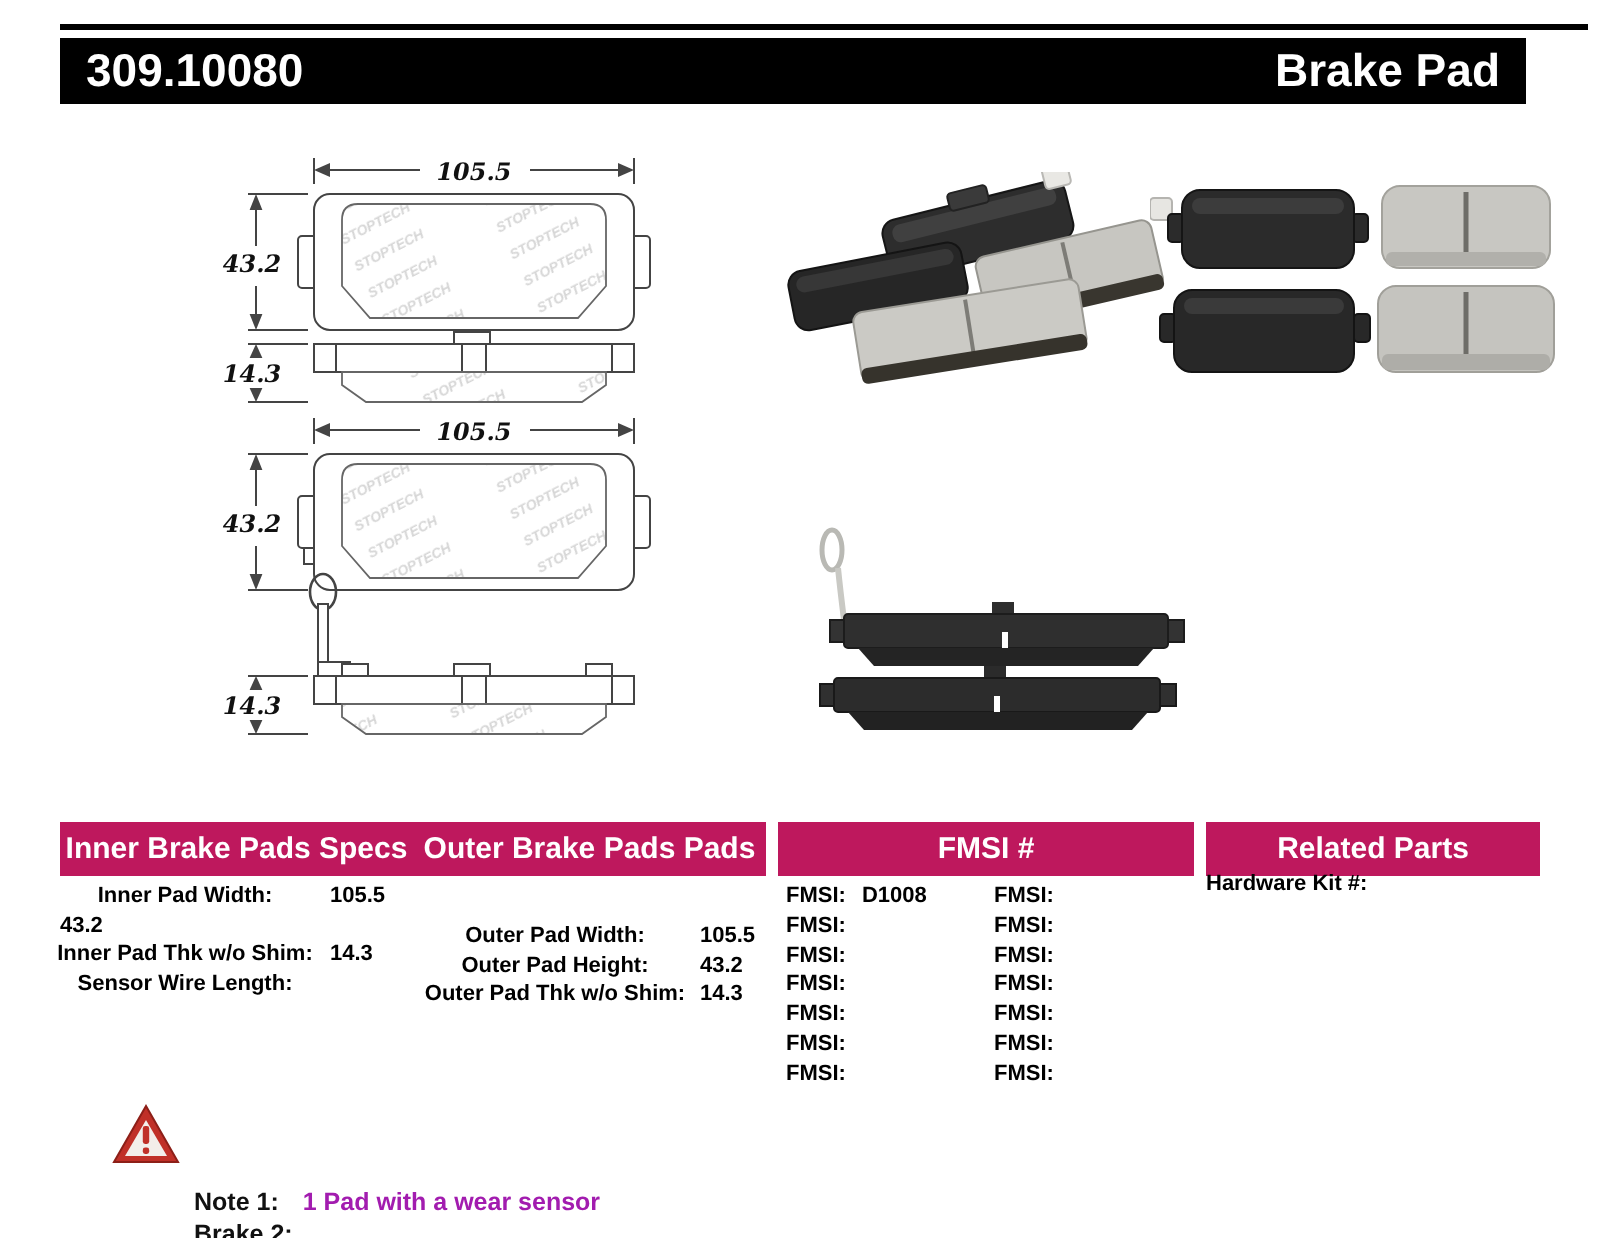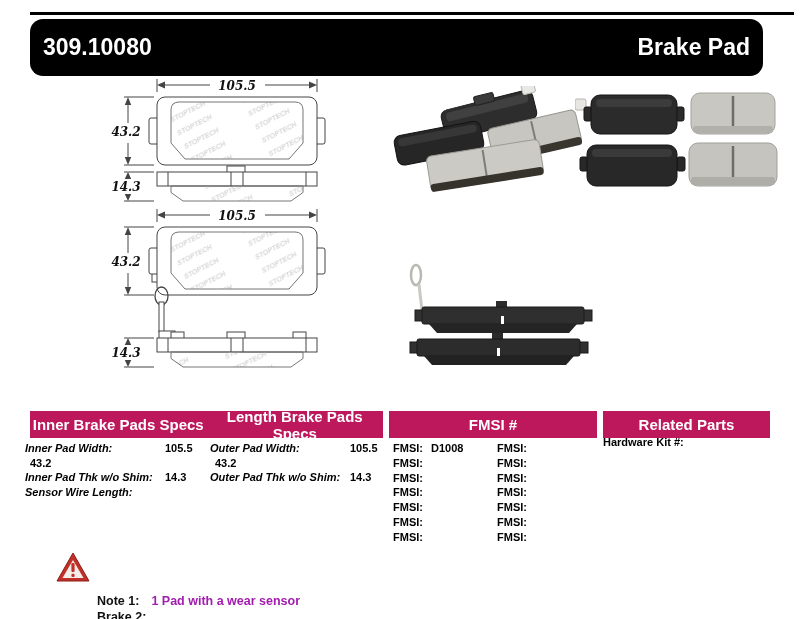--- a/index.html
+++ b/index.html
@@ -2,30 +2,30 @@
 <html><head>
 <meta charset="utf-8">
 <style>
   html,body { margin:0; padding:0; background:#fff; }
   .page { position:relative; width:800px; height:619px; background:#ffffff;
           font-family:"Liberation Sans", sans-serif; overflow:hidden; }
   .abs { position:absolute; }
 
   .topline { background:#000; }
   .hbar { background:#000; color:#fff; display:flex; justify-content:space-between;
-          align-items:center; padding:12px 13px; font-weight:bold; font-size:23px;border-radius:13px; }
+          align-items:center; padding:0 13px; font-weight:bold; font-size:23px; }
 
   .thead { background:#be185d; color:#fff; font-weight:bold; font-size:15px;
            display:flex; align-items:center; }
   .thead .half { flex:1; text-align:center; }
   .thead.center { justify-content:center; }
 
   .specrow { display:flex; font-size:11px; font-weight:bold; line-height:14.7px;
              white-space:nowrap; }
-  .speclabel { width:135px; text-align:left;font-style:italic; }
+  .speclabel { width:135px; text-align:center; }
   .specval { margin-left:5px; }
 
   .fmsirow { font-size:11px; font-weight:bold; line-height:14.8px; white-space:nowrap; }
   .fmsirow .v { margin-left:8px; }
 
   .noterow { display:flex; font-size:12.5px; line-height:15.5px; white-space:nowrap; }
   .note-label { font-weight:bold; color:#111; }
   .note-red { font-weight:bold; color:#a21caf; margin-left:12px; }
 
   .dimtext { font-family:"DejaVu Serif", serif; font-style:italic; font-weight:bold;
@@ -217,21 +217,21 @@
       <rect x="24" y="84" width="9" height="11" fill="#303030" stroke="#191919"></rect>
       <rect x="193" y="84" width="9" height="11" fill="#303030" stroke="#191919"></rect>
       <rect x="31" y="81" width="163" height="17" rx="2" fill="#2c2c2c" stroke="#191919"></rect>
       <rect x="111" y="90" width="3" height="8" fill="#ffffff"></rect>
       <path d="M38,98 H188 L180,107 H46 Z" fill="#222222"></path>
     </g>
   </svg>
 
   <div class="abs thead" style="left:30px; top:411px; width:353px; height:27px;">
     <span class="half">Inner Brake Pads Specs</span>
-    <span class="half">Length Brake Pads Specs</span>
+    <span class="half">Outer Brake Pads Pads</span>
   </div>
   <div class="abs thead center" style="left:603px; top:411px; width:167px; height:27px;">
     <span>Related Parts</span>
   </div>
   <div class="abs thead center" style="left:389px; top:411px; width:208px; height:27px;">
     <span>FMSI #</span>
   </div>
 
   <div class="abs" style="left:25px; top:441px;">
     <div class="specrow">
@@ -244,26 +244,27 @@
     <div class="specrow">
       <span class="speclabel">Inner Pad Thk w/o Shim:</span>
       <span class="specval">14.3</span>
     </div>
     <div class="specrow">
       <span class="speclabel">Sensor Wire Length:</span>
       <span class="specval"></span>
     </div>
   </div>
 
-  <div class="abs" style="left:210px; top:441px;">
+  <div class="abs" style="left:210px; top:461px;">
     <div class="specrow">
       <span class="speclabel">Outer Pad Width:</span>
       <span class="specval">105.5</span>
     </div>
     <div class="specrow">
+      <span class="speclabel">Outer Pad Height:</span>
       <span class="specval">43.2</span>
     </div>
     <div class="specrow">
       <span class="speclabel">Outer Pad Thk w/o Shim:</span>
       <span class="specval">14.3</span>
     </div>
   </div>
 
   <div class="abs" style="left:393px; top:441px;">
     <div class="fmsirow"><span>FMSI:</span><span class="v">D1008</span></div>

